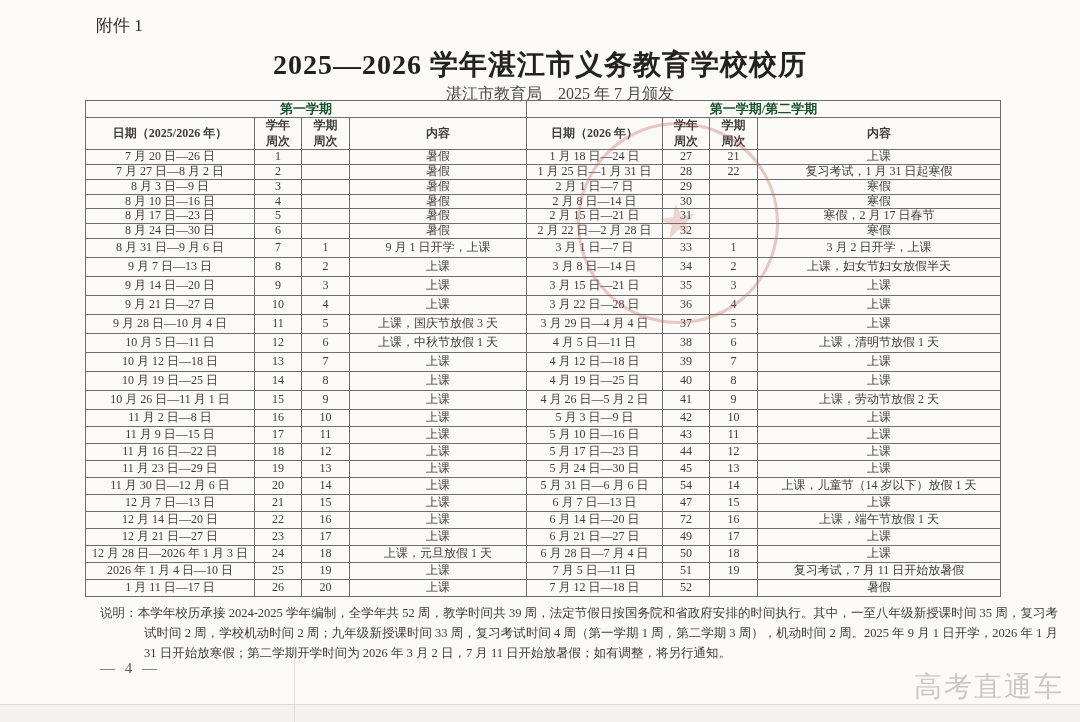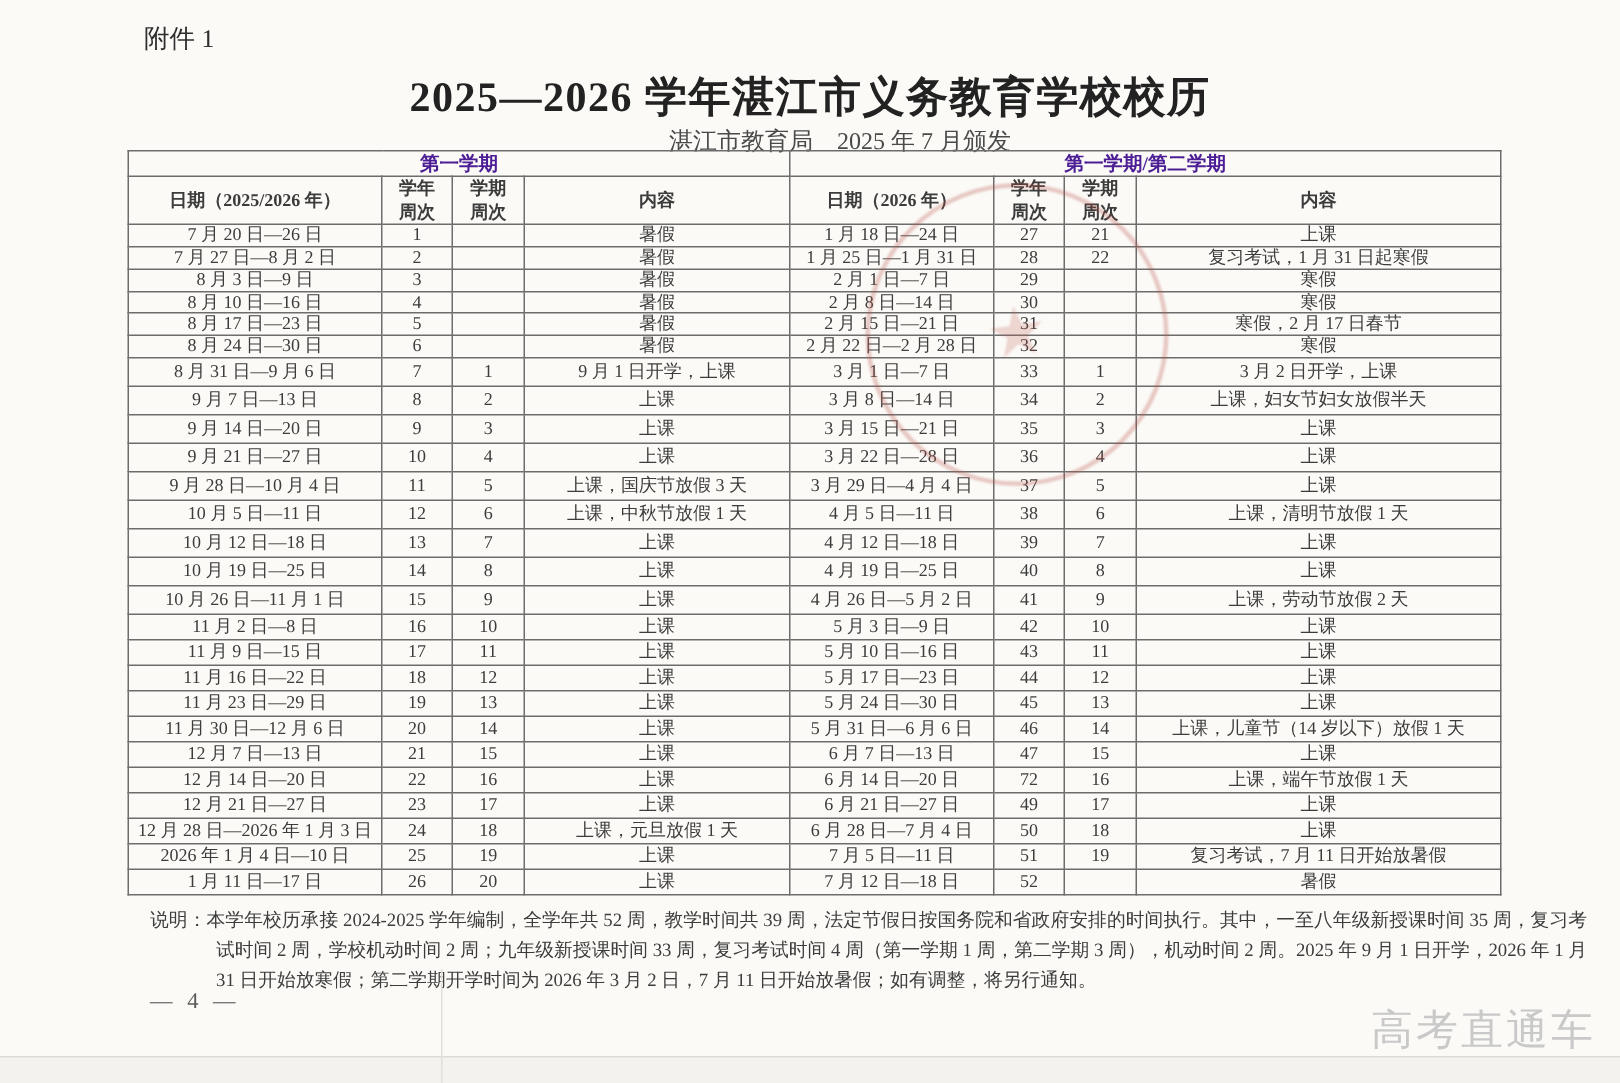--- a/index.html
+++ b/index.html
@@ -18,21 +18,21 @@
   .subtitle{position:absolute;left:0;right:0;top:84px;text-align:center;font-size:16px;color:#4a4a4a;padding-left:40px;}
   table.cal{
     position:absolute;left:85px;top:100px;width:915px;
     border-collapse:collapse;table-layout:fixed;
     font-size:12px;color:#3c3c3c;
   }
   table.cal th,table.cal td{
     border:1px solid #6d6d6d;padding:0 2px;text-align:center;vertical-align:middle;
     line-height:1.15;overflow:hidden;white-space:nowrap;
   }
-  table.cal thead tr.band th{height:16px;font-size:13px;font-weight:bold;color:#4c1d95;}
+  table.cal thead tr.band th{height:16px;font-size:13px;font-weight:bold;color:#14532d;}
   table.cal thead tr.cols th{height:30px;font-weight:bold;font-size:12px;}
   .two-line{display:inline-block;width:2.15em;line-height:1.3;white-space:normal;text-align:center;}
   table.cal tbody tr{height:17px;}
   table.cal tbody tr:nth-child(-n+6){height:14px;}
   table.cal tbody tr:nth-child(n+7):nth-child(-n+15){height:19px;}
   .note{
     position:absolute;left:100px;top:590px;width:914px;
     font-size:12.5px;line-height:20px;color:#3c3c3c;text-align:justify;
     padding-left:44px;text-indent:-44px;
   }
@@ -282,21 +282,21 @@
           <td>45</td>
           <td>13</td>
           <td>上课</td>
         </tr>
         <tr>
           <td>11 月 30 日—12 月 6 日</td>
           <td>20</td>
           <td>14</td>
           <td>上课</td>
           <td>5 月 31 日—6 月 6 日</td>
-          <td>46</td>
+          <td>54</td>
           <td>14</td>
           <td>上课，儿童节（14 岁以下）放假 1 天</td>
         </tr>
         <tr>
           <td>12 月 7 日—13 日</td>
           <td>21</td>
           <td>15</td>
           <td>上课</td>
           <td>6 月 7 日—13 日</td>
           <td>47</td>

